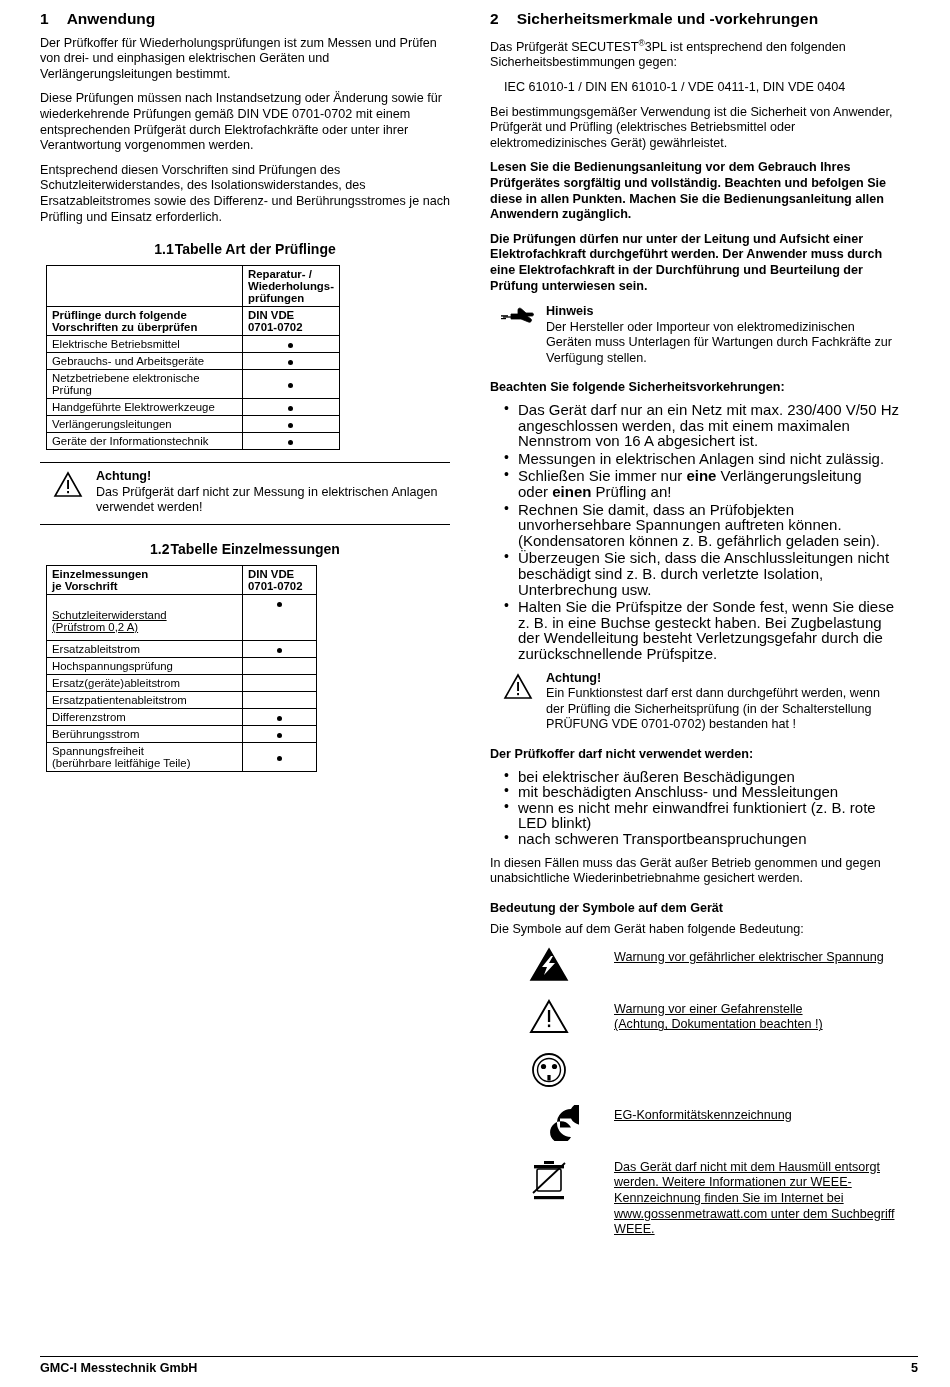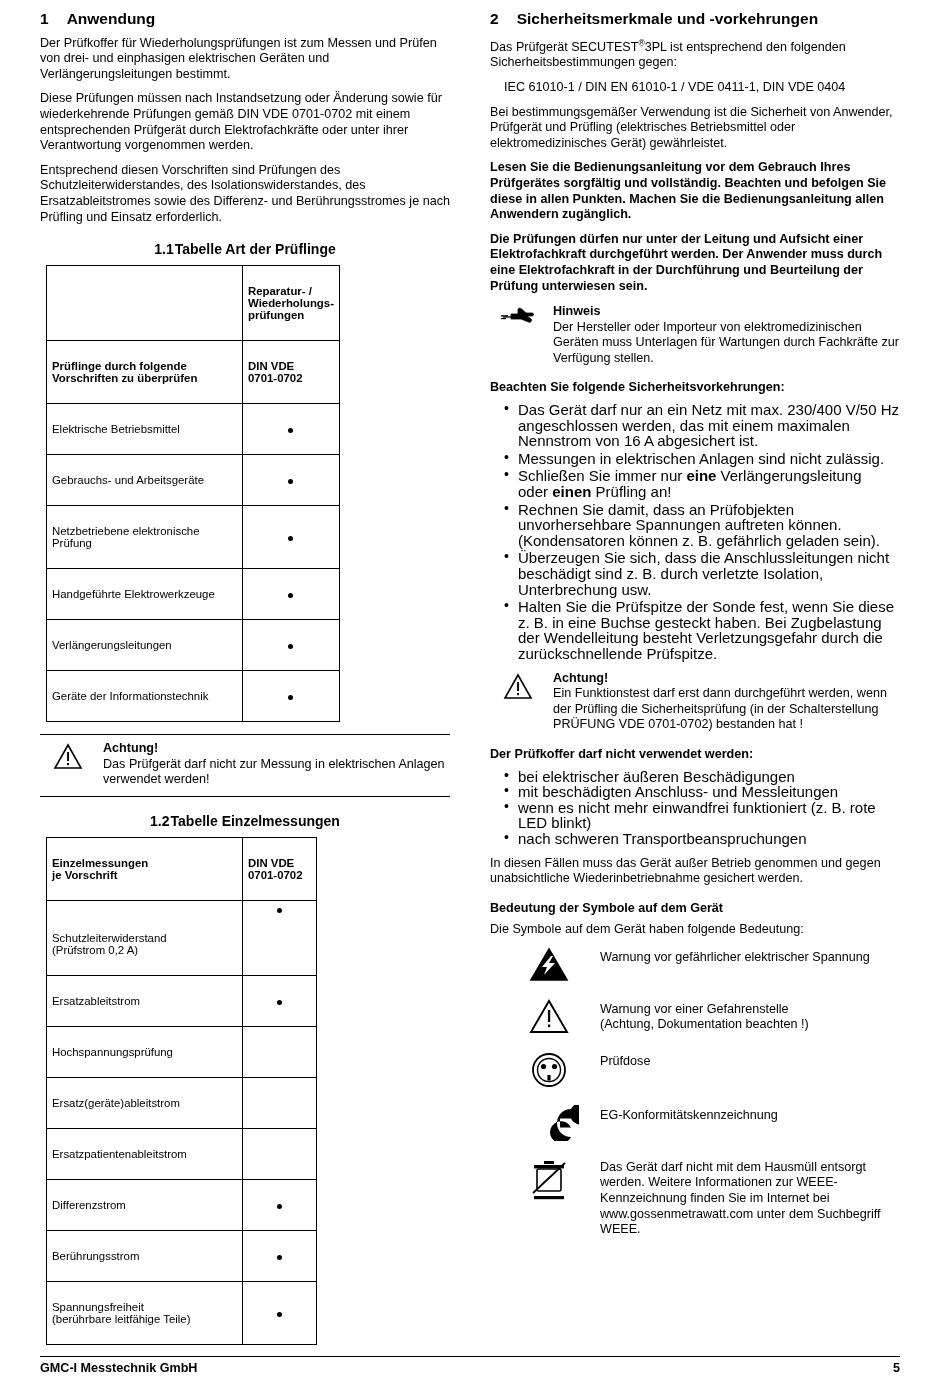--- a/index.html
+++ b/index.html
@@ -56,21 +56,21 @@
 
   
   table.t {
     border-collapse: collapse;
     border: 1.4px solid #000;
     font-size: 11.4px;
     margin: 2px 0 0 6px;
   }
   table.t td, table.t th {
     border: 0.9px solid #000;
-    padding: 19px 5px;
+    padding: 2px 5px;
     vertical-align: top;
     text-align: left;
     font-weight: normal;
   }
   table.t td.dot {
     width: 74px;
     text-align: center;
     vertical-align: middle;
   }
   table.t td.hdr { font-weight: bold; }
@@ -81,21 +81,21 @@
     border-radius: 50%;
     background: #000;
   }
   .rowb td { font-weight: bold; }
   .rowreg td { font-weight: normal; }
 
   
   .hr-line { border: none; border-top: 0.9px solid #000; margin: 12px 0 6px 0; }
   .note {
     display: flex;
-    gap: 7px;
+    gap: 0;
     font-size: 12.6px;
     line-height: 15.6px;
     margin: 3px 0 3px 0;
   }
   .note .icon { flex: 0 0 56px; display: flex; justify-content: center; padding-top: 2px;}
   .note .body { flex: 1; }
   .note .body .ttl { font-weight: bold; margin-bottom: 0px; }
 
   ul.b {
     margin: 0 0 9px 0;
@@ -114,36 +114,38 @@
     position: absolute;
     left: 0;
     top: -1px;
     font-size: 14px;
   }
   ul.b.tight li { margin-bottom: 0px; }
 
   .symrow {
     display: flex;
     align-items: flex-start;
+    gap: 14px;
     margin-bottom: 16px;
     font-size: 12.6px;
     line-height: 15.6px;
+    text-decoration: underline;
   }
   .symrow .symicon {
     flex: 0 0 110px;
     display: flex;
     justify-content: center;
     padding-left: 8px;
   }
   .symrow .symtext { flex: 1; padding-top: 3px; }
 
   .footer {
     position: absolute;
     left: 40px;
-    right: 50px;
+    right: 32px;
     bottom: 12px;
   }
   .footer .fline {
     border-top: 1.6px solid #000;
     margin-bottom: 4px;
   }
   .footer .frow {
     display: flex;
     justify-content: space-between;
     font-size: 12.6px;
@@ -247,21 +249,21 @@
           <td class="c1 hdr">
             <div>Einzelmessungen</div>
             <div>je Vorschrift</div>
           </td>
           <td class="dot hdr" style="text-align:left;vertical-align:top;">
             <div>DIN VDE</div>
             <div>0701-0702</div>
           </td>
         </tr>
         <tr class="rowb">
-          <td class="c1" style="height:46px;">
+          <td class="c1" style="height:46px;text-decoration:underline;">
             <div style="height:12px;"></div>
             <div>Schutzleiterwiderstand</div>
             <div>(Prüfstrom 0,2 A)</div>
           </td>
           <td class="dot" style="vertical-align:top;padding-top:2px;"><span class="bulletdot"></span></td>
         </tr>
         <tr class="rowb">
           <td class="c1">Ersatzableitstrom</td>
           <td class="dot"><span class="bulletdot"></span></td>
         </tr>
@@ -388,21 +390,20 @@
         <div class="symrow">
           <div class="symicon">
             <svg width="40" height="38" viewBox="0 0 40 38">
               <circle cx="20" cy="19" r="16" fill="none" stroke="#000" stroke-width="1.8"></circle>
               <circle cx="20" cy="19" r="11.5" fill="none" stroke="#000" stroke-width="1.4"></circle>
               <circle cx="14.5" cy="15.5" r="2.6" fill="#000"></circle>
               <circle cx="25.5" cy="15.5" r="2.6" fill="#000"></circle>
               <rect x="18.4" y="24" width="3.2" height="5.5" fill="#000"></rect>
             </svg>
           </div>
-          <div class="symtext">Prüfdose</div>
         </div>
 
         <div class="symrow">
           <div class="symicon">
             <svg width="60" height="36" viewBox="0 0 60 36">
               <path d="M22 4 A14 14 0 1 0 22 32 A11 11 0 1 1 22 4 Z" fill="#000"></path>
               <path d="M52 4 A14 14 0 1 0 52 32 A11 11 0 1 1 52 22.5 L41 22.5 L41 13.5 L52 13.5 A11 11 0 1 0 52 4 Z" fill="#000"></path>
             </svg>
           </div>
           <div class="symtext">EG-Konformitätskennzeichnung</div>

